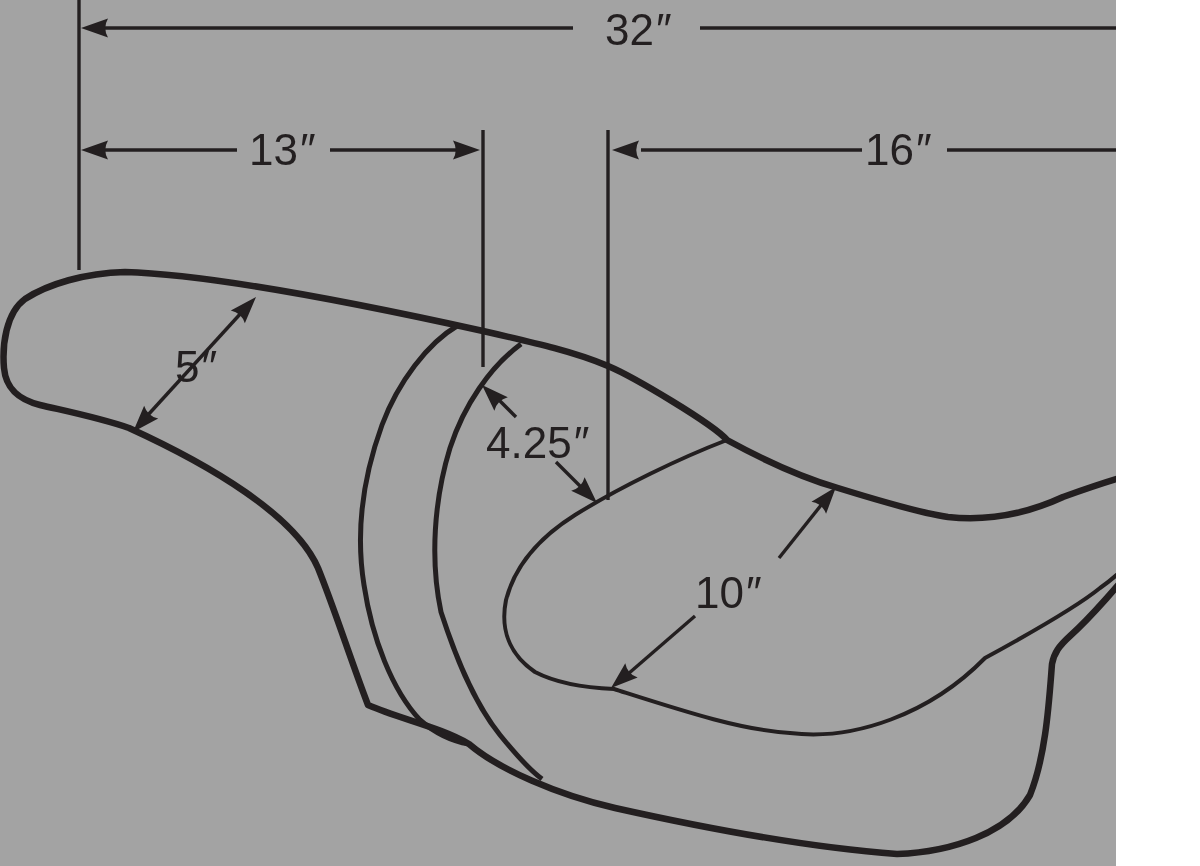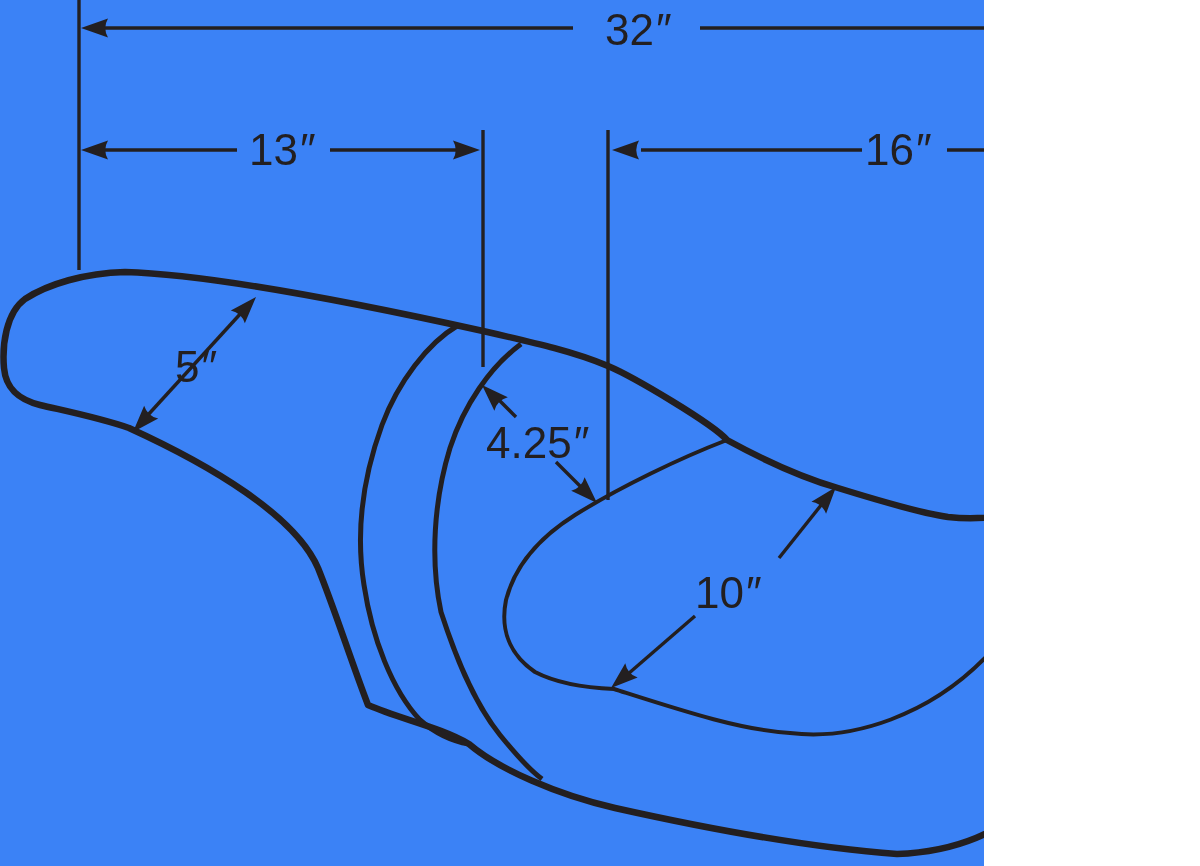--- a/index.html
+++ b/index.html
@@ -1,16 +1,16 @@
 <!DOCTYPE html>
 <html><head>
 <meta charset="utf-8">
 <style>
   html,body{margin:0;padding:0;background:#ffffff;}
-  .stage{position:relative;width:984px;height:866px;background:#3b82f6;overflow:hidden;}
+  .stage{position:relative;width:1116px;height:866px;background:#a3a3a3;overflow:hidden;}
   svg{display:block;}
   text{font-family:"Liberation Sans",sans-serif;fill:#231F20;}
 </style>
 </head>
 <body>
 
 <div class="stage">
 <svg width="1200" height="866" viewBox="0 0 1200 866">
   <defs>
     <path id="ah" d="M 0,0 L -27,9.5 Q -21.5,0 -27,-9.5 Z" fill="#231F20" stroke="none"></path>

